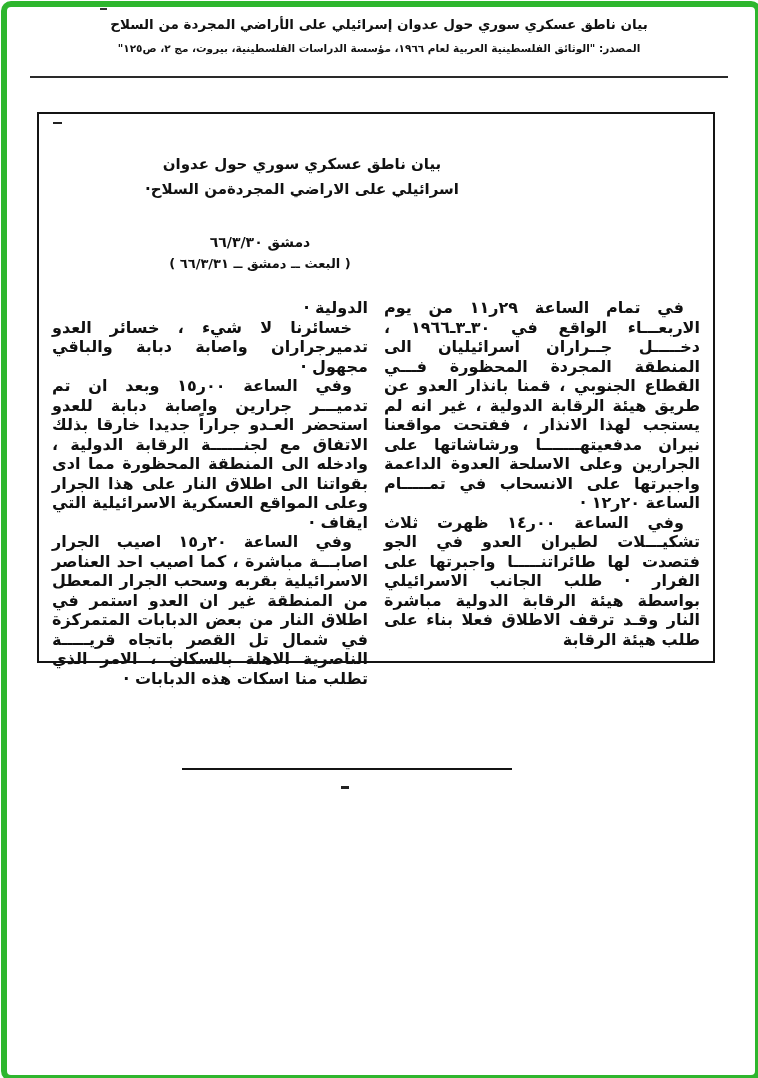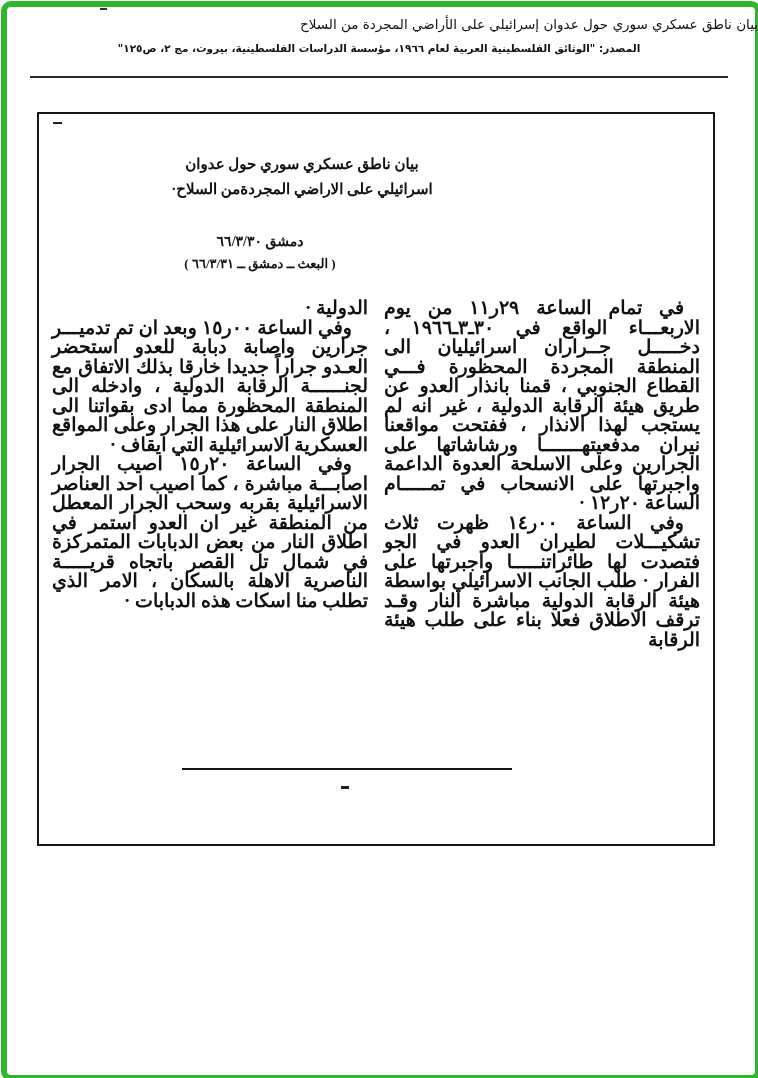--- a/index.html
+++ b/index.html
@@ -5,45 +5,45 @@
   html,body{margin:0;padding:0;background:#ffffff;}
   body{
     width:758px;height:1078px;position:relative;overflow:hidden;
     font-family:"DejaVu Sans",sans-serif;color:#111;
   }
   .green-frame{
     position:absolute;left:1px;top:1px;width:748px;height:1068px;
     border:6px solid #2eb62e;border-radius:10px;pointer-events:none;
   }
   .header{position:absolute;top:16px;left:0;right:0;text-align:center;direction:rtl;}
-  .header-title{font-size:13.5px;font-weight:400;letter-spacing:0.2px;text-align:right;}
+  .header-title{font-size:13.5px;font-weight:700;letter-spacing:0.2px;}
   .source-line{font-size:10.5px;font-weight:700;margin-top:10px;}
   .divider{position:absolute;top:76px;left:30px;width:698px;border-top:2px solid #2a2a2a;}
   .scan-mark-a{position:absolute;left:100px;top:8px;width:7px;height:2px;background:#333;}
   .doc-box{
-    position:absolute;left:37px;top:112px;width:678px;height:734px;
-    border:2px solid #141414;direction:rtl;box-sizing:border-box;font-family:Liberation Serif, serif;
+    position:absolute;left:37px;top:112px;width:678px;height:551px;
+    border:2px solid #141414;direction:rtl;box-sizing:border-box;
   }
   .scan-mark-b{position:absolute;left:14px;top:8px;width:9px;height:2px;background:#222;}
   .doc-title{
     margin-top:38px;text-align:center;font-weight:700;font-size:15px;
     line-height:25px;position:relative;right:74px;
   }
   .dateline{
     margin-top:30px;text-align:center;font-weight:700;font-size:14px;
     line-height:20px;position:relative;right:116px;letter-spacing:1px;
   }
   .attribution{
     text-align:center;font-weight:700;font-size:13px;line-height:24px;
     position:relative;right:116px;
   }
   .columns{
     display:flex;direction:rtl;gap:16px;margin-top:22px;padding:0 13px;
   }
-  .col{flex:1;font-size:19px;font-weight:700;line-height:19.5px;text-align:justify;}
+  .col{flex:1;font-size:16px;font-weight:700;line-height:19.5px;text-align:justify;}
   .col p{margin:0;text-indent:16px;}
   .bottom-rule{
     position:absolute;left:143px;top:654px;width:330px;border-top:2px solid #141414;
   }
   .scan-mark-c{position:absolute;left:302px;top:672px;width:8px;height:3px;background:#222;}
 </style>
 </head>
 <body>
 
 <div class="green-frame"></div>
@@ -67,20 +67,21 @@
   <div class="dateline">دمشق ٦٦/٣/٣٠</div>
   <div class="attribution">( البعث ــ دمشق ــ ٦٦/٣/٣١ )</div>
 
   <div class="columns">
     <div class="col">
       <p>في تمام الساعة ٢٩ر١١ من يوم الاربعـــاء الواقع في ٣٠ـ٣ـ١٩٦٦ ، دخـــــل جــراران اسرائيليان الى المنطقة المجردة المحظورة فـــي القطاع الجنوبي ، قمنا بانذار العدو عن طريق هيئة الرقابة الدولية ، غير انه لم يستجب لهذا الانذار ، ففتحت مواقعنا نيران مدفعيتهـــــــا ورشاشاتها على الجرارين وعلى الاسلحة العدوة الداعمة واجبرتها على الانسحاب في تمـــــام الساعة ٢٠ر١٢ ·</p>
       <p>وفي الساعة ٠٠ر١٤ ظهرت ثلاث تشكيـــلات لطيران العدو في الجو فتصدت لها طائراتنـــــا واجبرتها على الفرار · طلب الجانب الاسرائيلي بواسطة هيئة الرقابة الدولية مباشرة النار وقـد ترقف الاطلاق فعلا بناء على طلب هيئة الرقابة</p>
     </div>
     <div class="col">
       <p style="text-indent:0;">الدولية ·</p>
+      <p>خسائرنا لا شيء ، خسائر العدو تدميرجراران واصابة دبابة والباقي مجهول ·</p>
       <p>وفي الساعة ٠٠ر١٥ وبعد ان تم تدميـــر جرارين واصابة دبابة للعدو استحضر العـدو جراراً جديدا خارقا بذلك الاتفاق مع لجنــــــة الرقابة الدولية ، وادخله الى المنطقة المحظورة مما ادى بقواتنا الى اطلاق النار على هذا الجرار وعلى المواقع العسكرية الاسرائيلية التي ايقاف ·</p>
       <p>وفي الساعة ٢٠ر١٥ اصيب الجرار اصابـــة مباشرة ، كما اصيب احد العناصر الاسرائيلية بقربه وسحب الجرار المعطل من المنطقة غير ان العدو استمر في اطلاق النار من بعض الدبابات المتمركزة في شمال تل القصر باتجاه قريـــــة الناصرية الاهلة بالسكان ، الامر الذي تطلب منا اسكات هذه الدبابات ·</p>
     </div>
   </div>
 
   <div class="bottom-rule"></div>
   <div class="scan-mark-c"></div>
 </div>
 
 </body></html>

